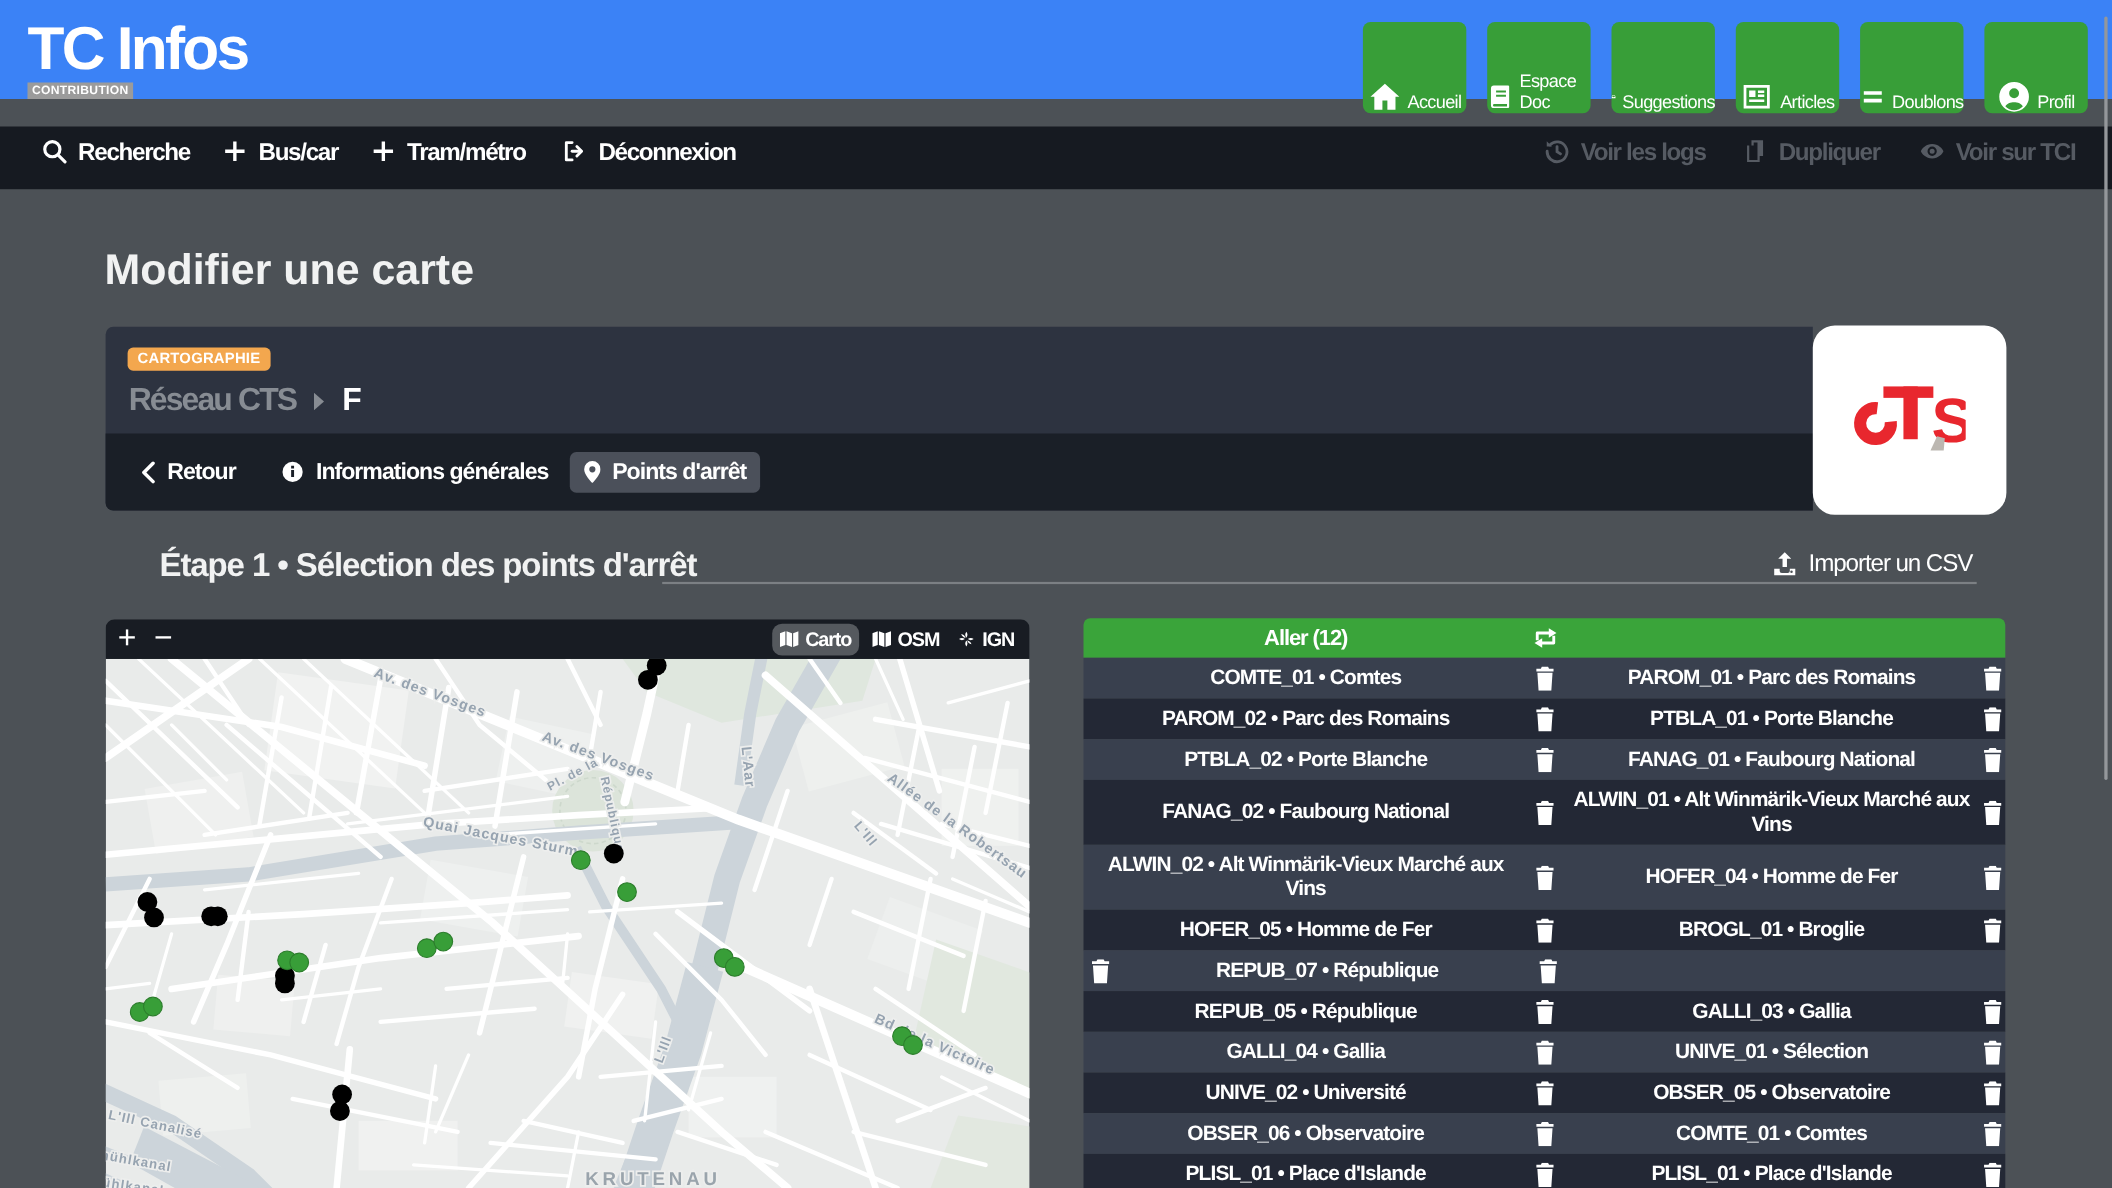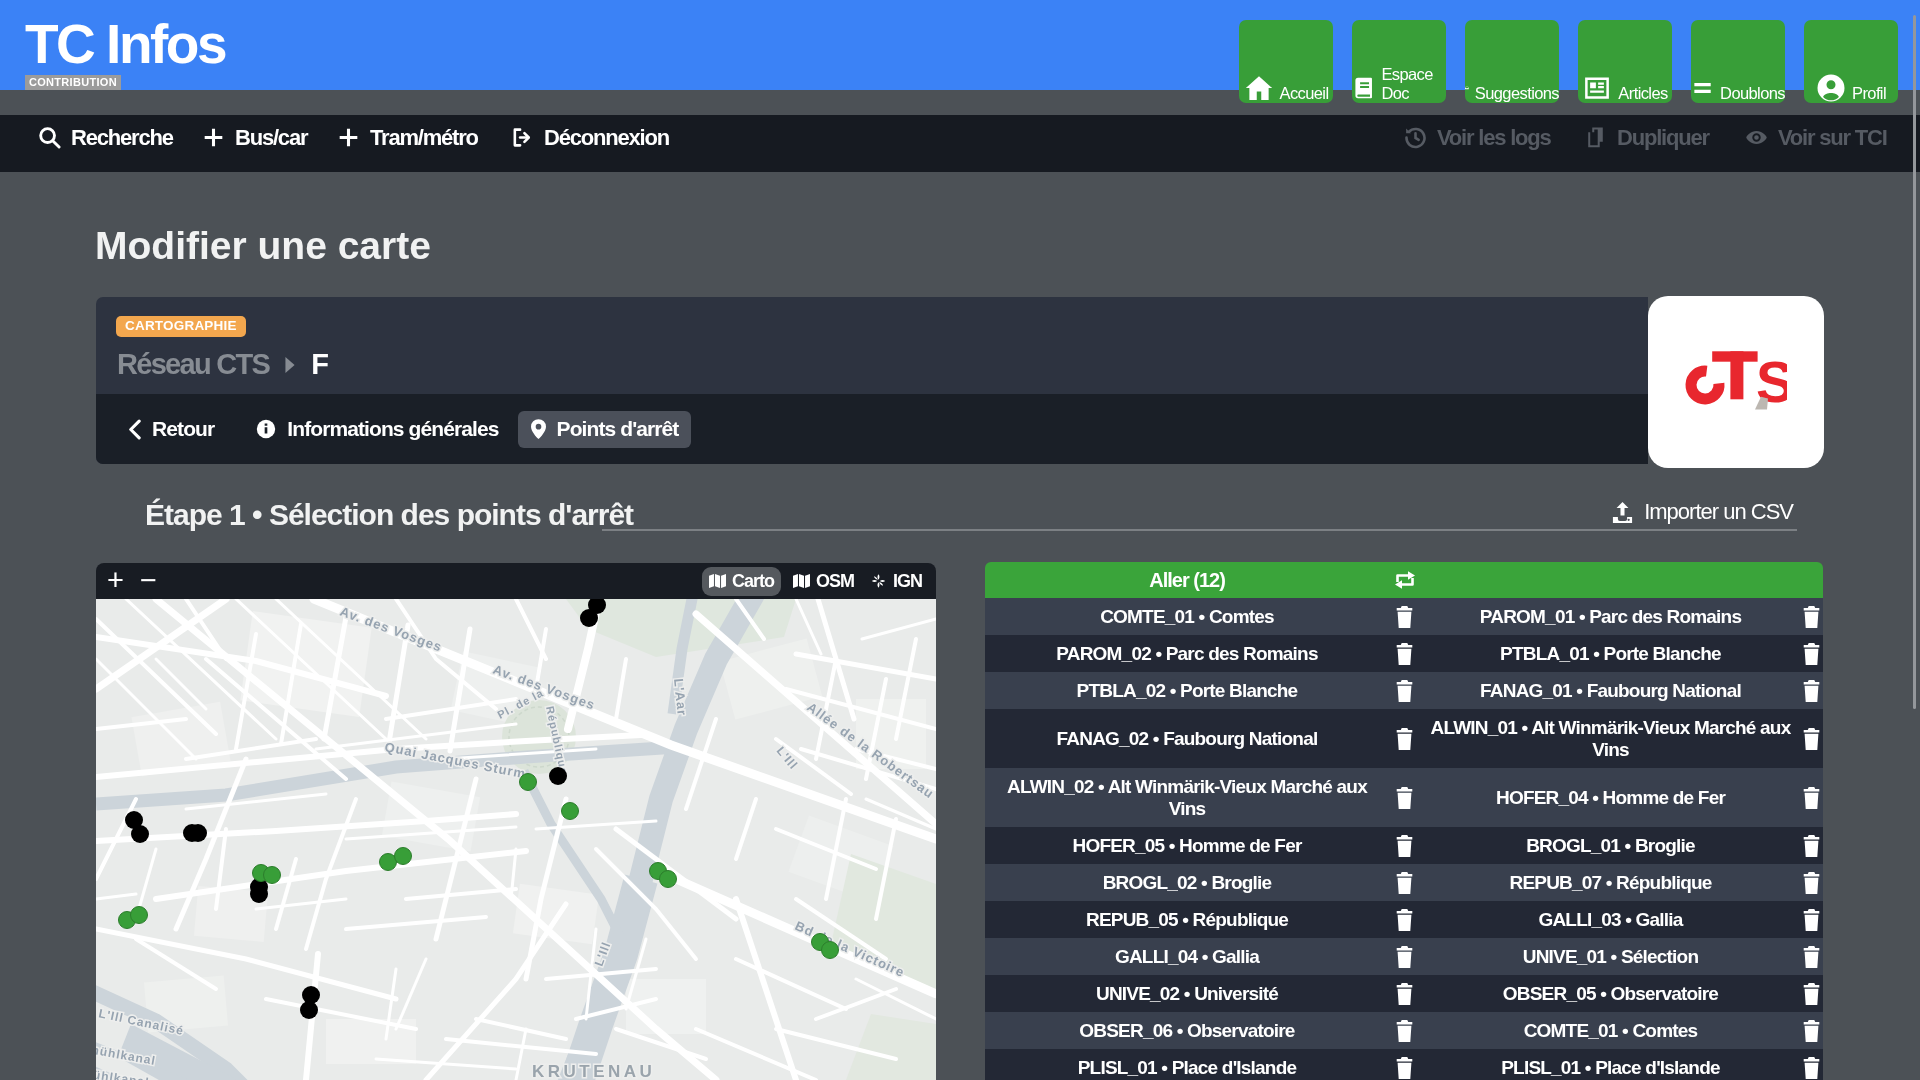--- a/index.html
+++ b/index.html
@@ -479,23 +479,20 @@
     <div class="txt t2">
         <div>BROGL_01 • Broglie</div>
       </div>
     <div class="trash tr2">
         <svg viewBox="0 0 17 22" fill="#fff">
           <path d="M5.7 0h5.6l.9 1.9h4.1v2.5H.7V1.9h4.1zM1.6 5.7h13.8L14.3 22H2.7z"></path>
         </svg>
       </div>
   </div>
   <div class="row light" style="height:37px;">
-    <div class="txt t1">
-        <div>BROGL_02 • Broglie</div>
-      </div>
     <div class="trash tr1">
         <svg viewBox="0 0 17 22" fill="#fff">
           <path d="M5.7 0h5.6l.9 1.9h4.1v2.5H.7V1.9h4.1zM1.6 5.7h13.8L14.3 22H2.7z"></path>
         </svg>
       </div>
     <div class="txt t2">
         <div>REPUB_07 • République</div>
       </div>
     <div class="trash tr2">
         <svg viewBox="0 0 17 22" fill="#fff">

